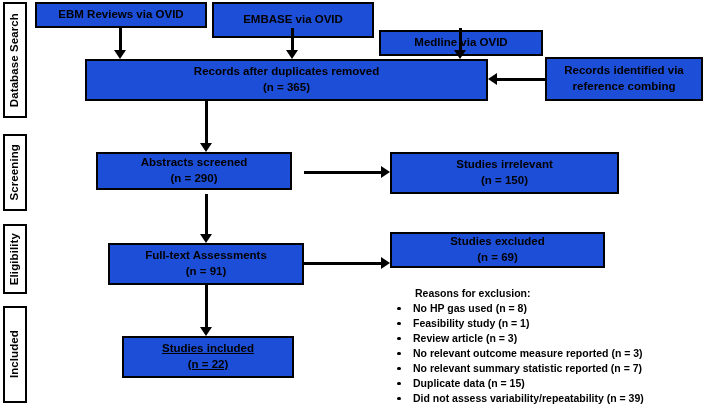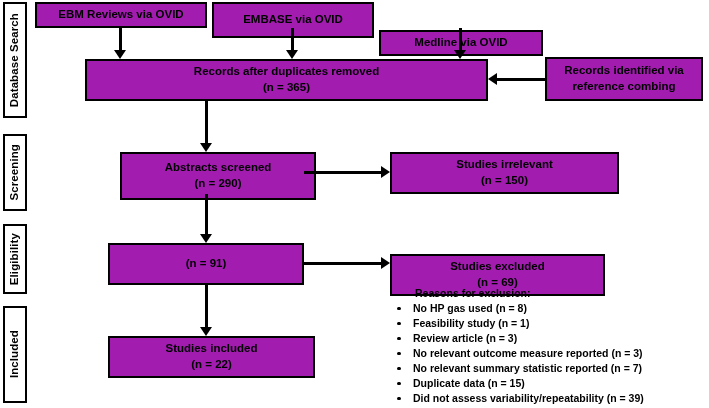--- a/index.html
+++ b/index.html
@@ -35,21 +35,21 @@
     letter-spacing: 0.1px;
     line-height: 1;
     white-space: nowrap;
   }
 
   
   .flow-box {
     position: absolute;
     box-sizing: border-box;
     border: 2.5px solid #000000;
-    background: #a21caf;
+    background: #1d4ed8;
     display: flex;
     flex-direction: column;
     align-items: center;
     justify-content: center;
     text-align: center;
     font-size: 11.5px;
     font-weight: bold;
     line-height: 1.35;
   }
   .flow-box .line2 {
@@ -177,52 +177,53 @@
     <span>Records identified via</span>
     <span class="line2">reference combing</span>
   </div>
 
   <div class="conn-h" style="left:497px; top:78px; width:48px;"></div>
   <div class="arrow-left" style="left:488px; top:73px;"></div>
 
   <div class="conn-v" style="left:205px; top:101px; height:42px;"></div>
   <div class="arrow-down" style="left:200px; top:143px;"></div>
 
-  <div class="flow-box" style="left:120px; top:152px; width:196px; height:48px;">
+  <div class="flow-box" style="left:96px; top:152px; width:196px; height:38px;">
     <span>Abstracts screened</span>
     <span class="line2">(n = 290)</span>
   </div>
 
   <div class="conn-h" style="left:304px; top:171px; width:77px;"></div>
   <div class="arrow-right" style="left:381px; top:166px;"></div>
 
   <div class="flow-box" style="left:390px; top:152px; width:229px; height:42px;">
     <span>Studies irrelevant</span>
     <span class="line2">(n = 150)</span>
   </div>
 
   <div class="conn-v" style="left:205px; top:194px; height:40px;"></div>
   <div class="arrow-down" style="left:200px; top:234px;"></div>
 
   <div class="flow-box" style="left:108px; top:243px; width:196px; height:42px;">
+    <span>Full-text Assessments</span>
     <span class="line2">(n = 91)</span>
   </div>
 
   <div class="conn-h" style="left:304px; top:262px; width:77px;"></div>
   <div class="arrow-right" style="left:381px; top:257px;"></div>
 
-  <div class="flow-box" style="left:390px; top:254px; width:215px; height:42px;">
+  <div class="flow-box" style="left:390px; top:232px; width:215px; height:36px;">
     <span>Studies excluded</span>
     <span class="line2">(n = 69)</span>
   </div>
 
   <div class="conn-v" style="left:205px; top:285px; height:42px;"></div>
   <div class="arrow-down" style="left:200px; top:327px;"></div>
 
-  <div class="flow-box" style="left:108px; top:336px; width:207px; height:42px;">
+  <div class="flow-box" style="left:122px; top:336px; width:172px; height:42px;text-decoration:underline;">
     <span>Studies included</span>
     <span class="line2">(n = 22)</span>
   </div>
 
   <div id="exclusion-reasons">
     <span class="reasons-heading">Reasons for exclusion:</span>
     <ul>
       <li>
         <span class="bullet-dot"></span>
         <span>No HP gas used (n = 8)</span>

